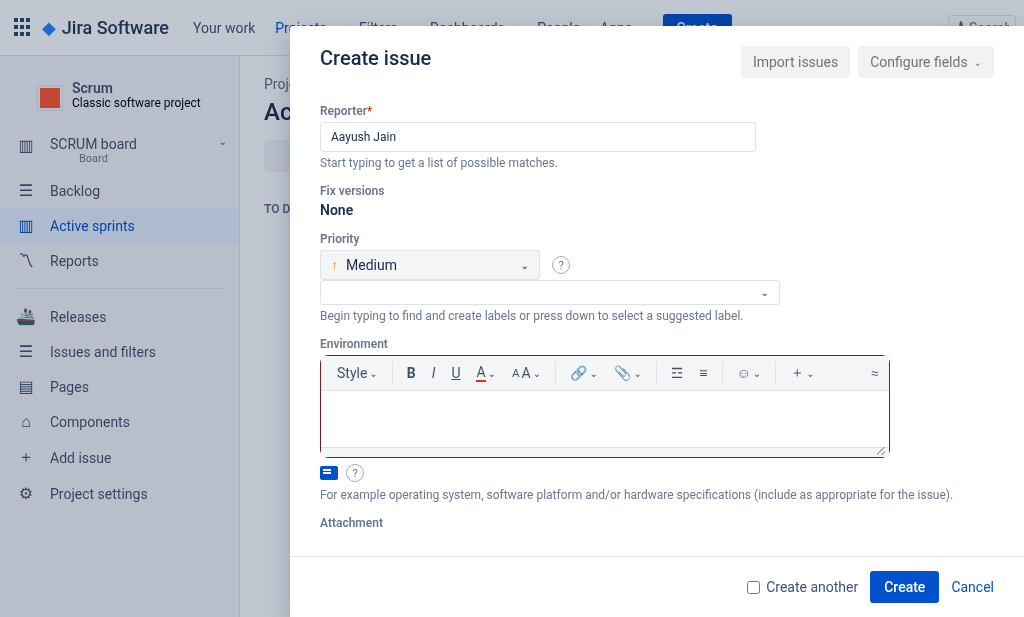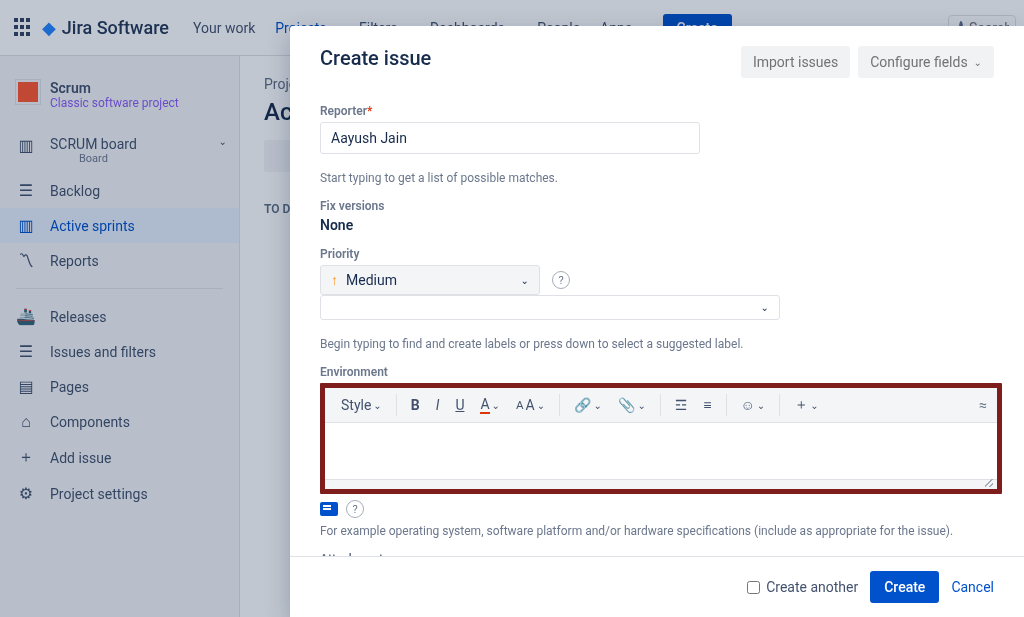--- a/index.html
+++ b/index.html
@@ -19,24 +19,24 @@
   .search-wrap input { border:none; outline:none; width:40px; font-size:14px; color:#5e6c84;}
   .mag { width:14px; height:14px; border:2px solid #5e6c84; border-radius:50%; position:relative; margin-right:6px;}
   .mag::after{ content:""; position:absolute; width:6px; height:2px; background:#5e6c84; transform:rotate(45deg); bottom:-3px; right:-4px;}
 
   
   .backdrop { position:absolute; top:0; left:0; right:0; bottom:0; background:rgba(9,30,66,0.25); z-index:5;}
   .bg-stage { position:absolute; top:0; left:0; right:0; bottom:0; display:flex; }
 
   
   .sidebar { width: 240px; padding: 20px 0 10px 0; border-right:1px solid #dfe1e6; background:#F4F5F7; flex-shrink:0;}
-  .project-head { display:flex; gap:10px; padding: 4px 16px 18px 16px; align-items:flex-start;}
+  .project-head { display:flex; gap:10px; padding: 4px 16px 18px 22px; align-items:flex-end;margin-left:16px;}
   .proj-avatar { width:24px; height:24px; background:#FF5630; border:2px solid #F4F5F7; box-shadow: 0 0 0 1px #dfe1e6; }
   .proj-name { font-weight:600; color:#42526E; font-size:14px;}
-  .proj-sub { font-size:12px; color:#8b5cf6;}
+  .proj-sub { font-size:12px; color:#000000;}
   .side-item { display:flex; align-items:center; gap:14px; padding:8px 16px; color:#42526E; font-size:14px; cursor:pointer;}
   .side-item.selected { background:#E6EFFC; color:#0052CC; }
   .side-sep { height:1px; background:#dfe1e6; margin:10px 16px;}
   .side-item .icon { width:20px; text-align:center; color:inherit; font-size:16px;}
   .board-row { display:flex; align-items:flex-start; justify-content:space-between; padding-right:12px;}
   .board-labels { display:flex; flex-direction:column;}
 
   
   .main-behind { padding: 20px 24px; }
   .breadcrumb-bh { font-size:14px; color:#5e6c84;}
@@ -48,32 +48,32 @@
   
   .modal { position:absolute; top:26px; left:290px; right:0; bottom:0; background:#fff; box-shadow: 0 8px 24px rgba(9,30,66,0.25); border-radius:3px 0 0 0; z-index:10; display:flex; flex-direction:column; }
   .modal-head { display:flex; align-items:flex-start; padding: 20px 30px 8px 30px; }
   .modal-title { font-size:20px; color:#172B4D; font-weight:500; }
   .modal-head-right { margin-left:auto; display:flex; gap:8px;}
   .hd-btn { background:rgba(9,30,66,0.06); border:none; color:#737373; font-size:14px; padding:8px 12px; border-radius:3px; display:flex; align-items:center; gap:6px; cursor:pointer;}
 
   .modal-body { padding: 4px 30px 6px 30px; overflow:auto; flex:1;}
   .form-label { font-size:12px; font-weight:600; color:#6B778C; margin-top:14px; margin-bottom:4px; display:block;}
   .req { color:#DE350B; }
-  .text-input { width:380px; border:1px solid #dfe1e6; border-radius:3px; padding:7px 10px; font-size:14px; color:#172B4D; }
-  .help { font-size:12px; color:#6B778C; margin-top:17px;}
+  .text-input { width:436px; border:1px solid #dfe1e6; border-radius:3px; padding:7px 10px; font-size:12px; color:#172B4D; }
+  .help { font-size:12px; color:#6B778C; margin-top:4px;}
   .none-val { font-size:14px; color:#172B4D; font-weight:600; margin-top:4px;}
 
   .select { display:flex; align-items:center; justify-content:space-between; width:220px; border:1px solid #dfe1e6; border-radius:3px; background:#F4F5F7; padding:6px 10px; font-size:14px; color:#172B4D; cursor:pointer;}
   .prio-row { display:flex; align-items:center; gap:12px;}
   .prio-arrow { color:#FF991F; font-weight:bold; }
   .qmark { width:18px; height:18px; border:1px solid #a5adba; border-radius:50%; display:flex; align-items:center; justify-content:center; font-size:11px; color:#6B778C;}
   .wide-select { width:460px; border:1px solid #dfe1e6; border-radius:3px; padding:6px 10px; font-size:14px; color:#172B4D; display:flex; justify-content:flex-end; cursor:pointer; background:#fff;}
   
   
-  .rte { border:5px solid #7f1d1d; border-radius:1px; width:682px;}
+  .rte { border:1px solid #7f1d1d; border-radius:8px; width:570px;}
   .rte-toolbar { display:flex; align-items:center; gap:4px; padding:4px 10px; border-bottom:1px solid #dfe1e6; background:#F4F5F7;}
   .rtb { background:none; border:none; padding:4px 6px; font-size:14px; color:#42526E; cursor:pointer; display:flex; align-items:center; gap:2px;}
   .rtb.sep { border-left:1px solid #dfe1e6; height:22px; padding:0; margin:0 4px;}
   .rte-body { height:56px; background:#fff;}
   .rte-resize { height:10px; border-top:1px solid #dfe1e6; background:#F4F5F7; position:relative;}
   .rte-resize::after{content:""; position:absolute; right:4px; bottom:2px; width:8px; height:8px; background:linear-gradient(135deg, transparent 40%, #a5adba 40%, #a5adba 55%, transparent 55%, transparent 70%, #a5adba 70%, #a5adba 85%, transparent 85%);}
   .collapse-caret{ margin-left:auto; color:#6B778C; font-size:14px; cursor:pointer;}
 
   .under-rte { display:flex; align-items:center; gap:8px; margin-top:6px;}
   .sq-badge { width:18px; height:14px; background:#0052CC; border-radius:2px; position:relative;}

